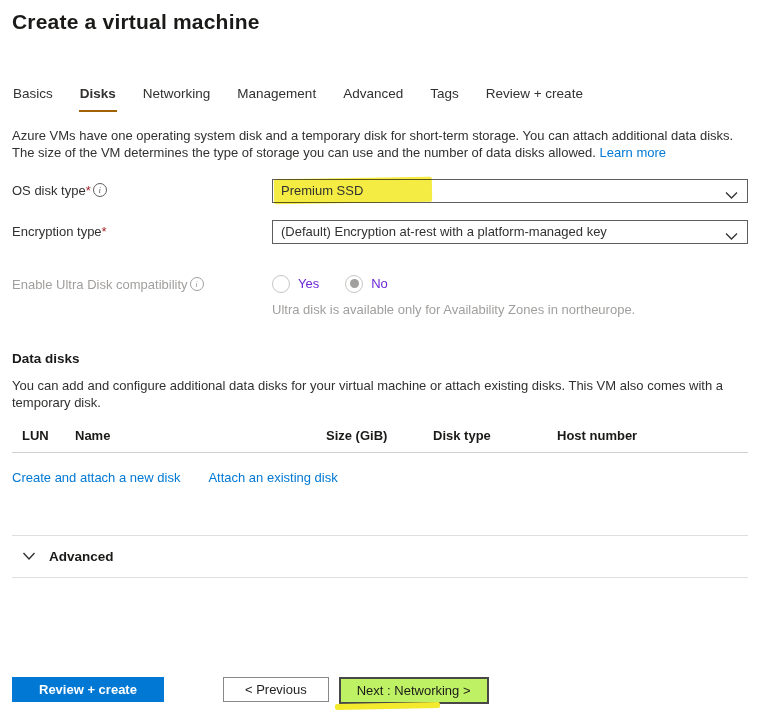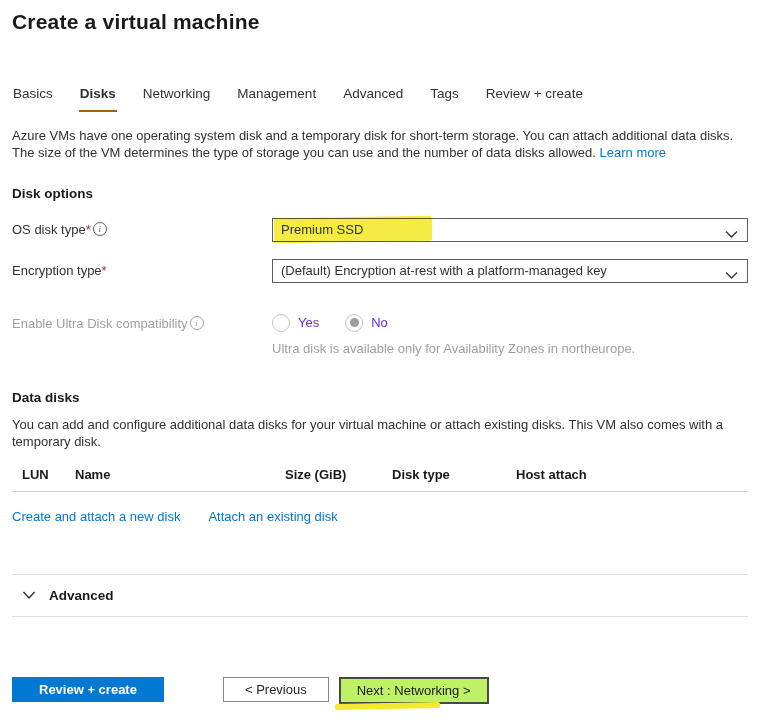--- a/index.html
+++ b/index.html
@@ -90,21 +90,21 @@
   }
   .radio-circle.checked::after {
     content: ""; width: 9px; height: 9px; border-radius: 50%; background: #a19f9d;
   }
   .helper-text { color: #a19f9d; margin-top: 9px; }
 
   
   .data-disks-desc { margin-top: 12px; line-height: 1.3; max-width: 737px; }
   .table-header { display: flex; margin-top: 16px; padding-left: 10px; font-weight: bold; color: #1b1a19; padding-bottom: 9px; border-bottom: 1px solid #d2d0ce; }
   .col-lun { width: 53px; }
-  .col-name { width: 210px; }
+  .col-name { width: 251px; }
   .col-size { width: 107px; }
   .col-disktype { width: 124px; }
   .col-host { flex: 1; }
   .table-links { display: flex; gap: 28px; margin-top: 17px; }
 
   
   .advanced-block { margin-top: 50px; border-top: 1px solid #e1dfdd; border-bottom: 1px solid #e1dfdd; }
   .advanced-row { display: flex; align-items: center; gap: 13px; padding: 13px 0 13px 10px; cursor: pointer; }
   .advanced-label { font-weight: bold; font-size: 13.5px; color: #1b1a19; }
 
@@ -148,21 +148,20 @@
     <div class="tab active">Disks</div>
     <div class="tab">Networking</div>
     <div class="tab">Management</div>
     <div class="tab">Advanced</div>
     <div class="tab">Tags</div>
     <div class="tab">Review + create</div>
   </div>
 
   <div class="intro"><span>Azure VMs have one operating system disk and a temporary disk for short-term storage. You can attach additional data disks. The size of the VM determines the type of storage you can use and the number of data disks allowed. </span> <a class="link">Learn more</a></div>
 
-  <div class="section-heading">Disk options</div>
 
   <div class="form-row">
     <div class="form-label">
       <span>OS disk type</span>
       <span class="required-asterisk">*</span>
       <span class="info-icon">i</span>
     </div>
     <div class="form-control">
       <div class="combo">
         <span class="marker-highlight"></span>
@@ -215,21 +214,21 @@
 
   <div class="section-heading" style="margin-top:34px;">Data disks</div>
 
   <div class="data-disks-desc">You can add and configure additional data disks for your virtual machine or attach existing disks. This VM also comes with a temporary disk.</div>
 
   <div class="table-header">
     <span class="col-lun">LUN</span>
     <span class="col-name">Name</span>
     <span class="col-size">Size (GiB)</span>
     <span class="col-disktype">Disk type</span>
-    <span class="col-host">Host attach</span>
+    <span class="col-host">Host number</span>
   </div>
 
   <div class="table-links">
     <a class="link">Create and attach a new disk</a>
     <a class="link">Attach an existing disk</a>
   </div>
 
   <div class="advanced-block">
     <div class="advanced-row">
       <span>

